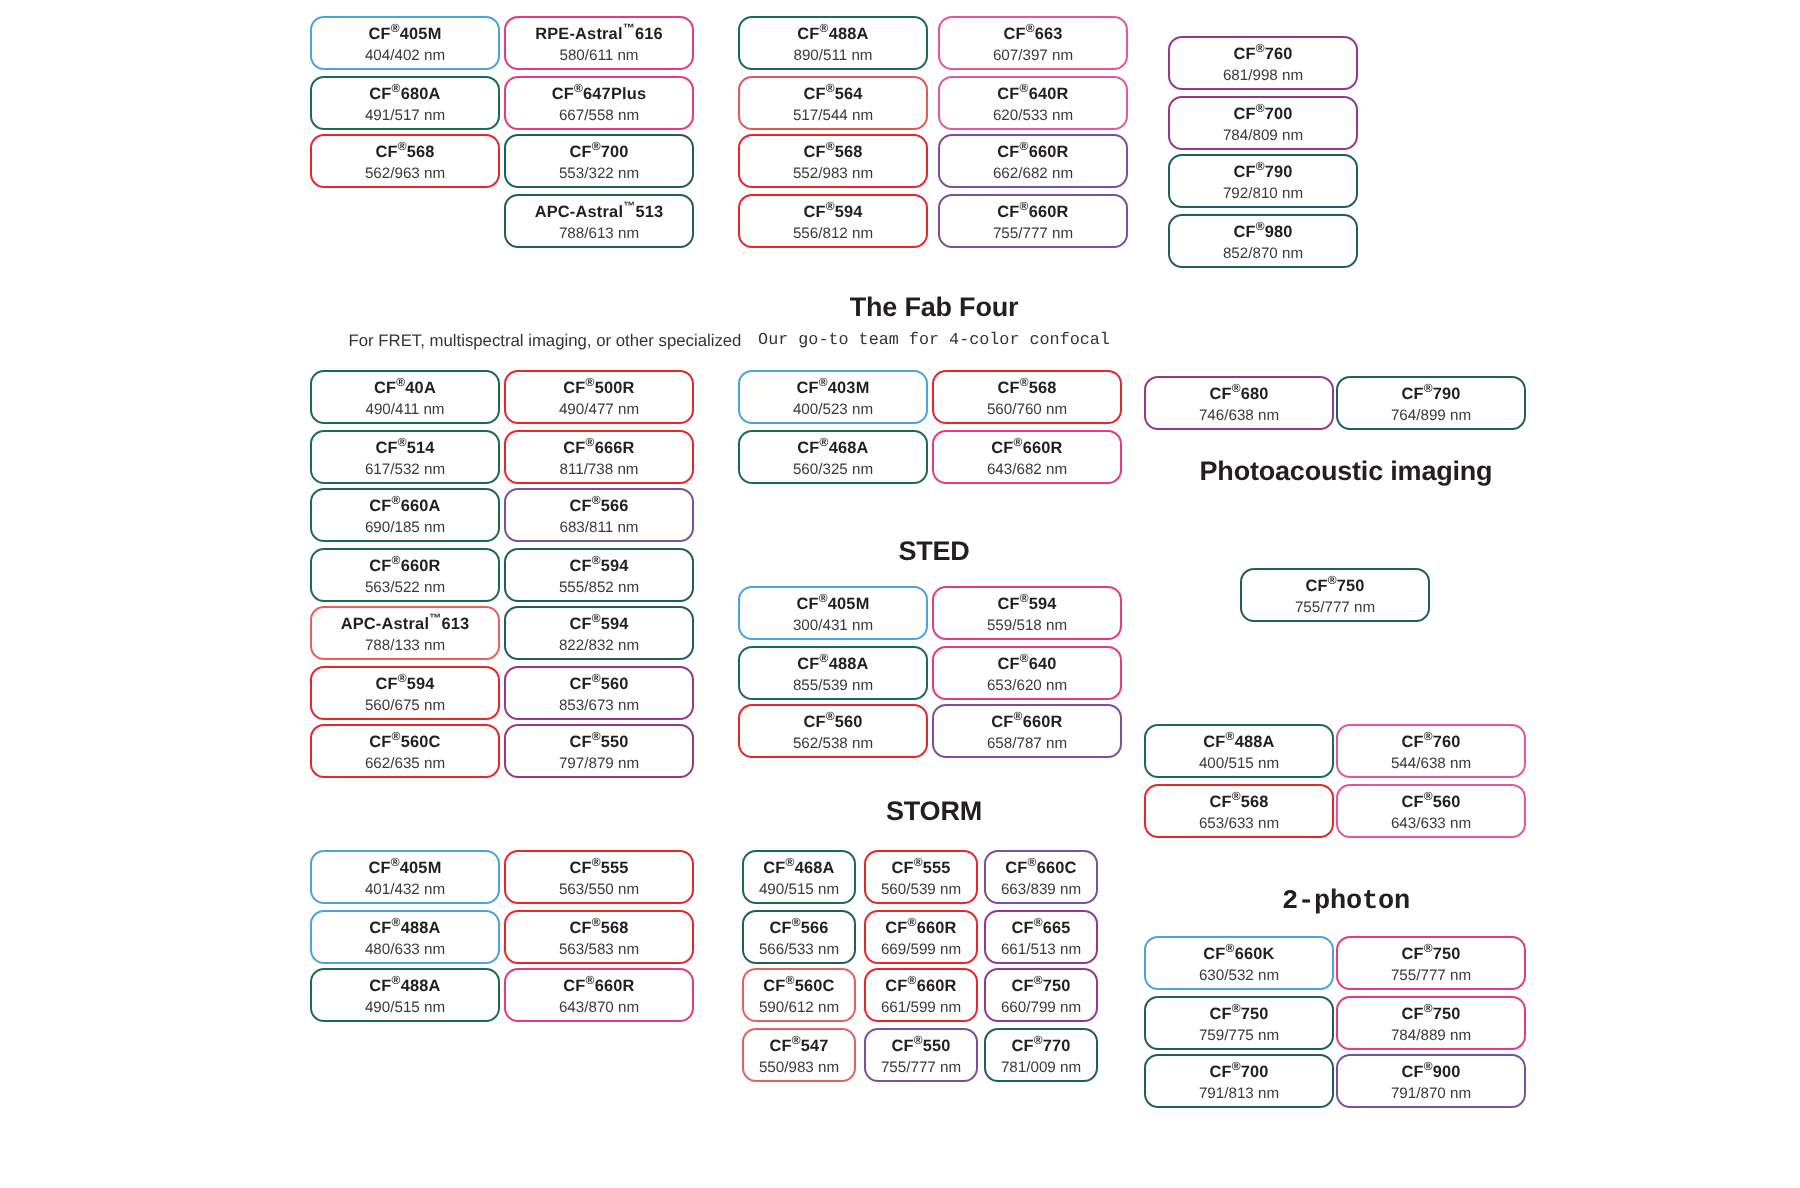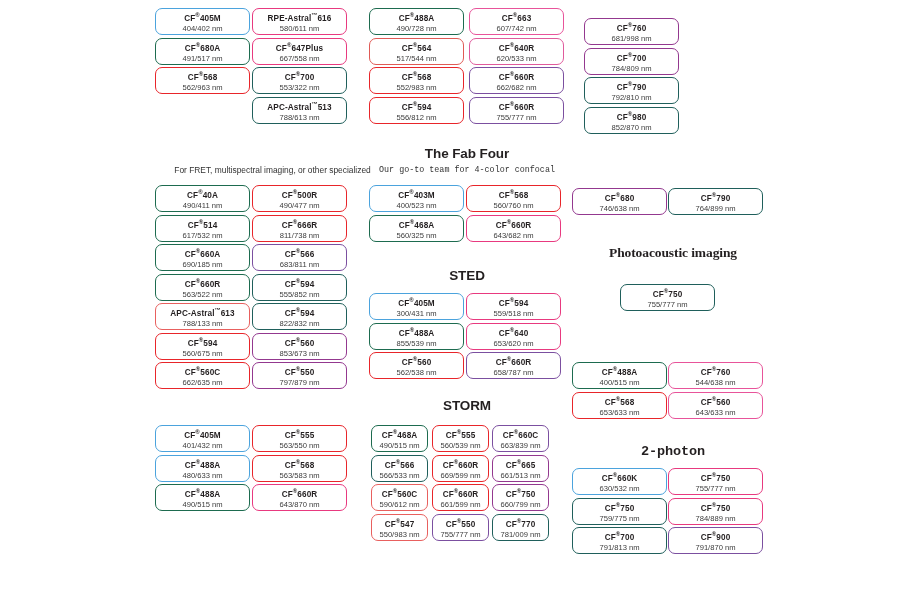--- a/index.html
+++ b/index.html
@@ -97,37 +97,37 @@
     <div class="chip" style="left: 252px; top: 67px; width: 95px; height: 27px; border-color: rgb(31, 95, 91);">
       <span class="nm">CF<sup>®</sup>700</span>
       <span class="wl">553/322 nm</span>
     </div>
     <div class="chip" style="left: 252px; top: 96.5px; width: 95px; height: 27px; border-color: rgb(31, 95, 91);">
       <span class="nm">APC-Astral<sup>™</sup>513</span>
       <span class="wl">788/613 nm</span>
     </div>
     <div class="chip" style="left: 369px; top: 8px; width: 95px; height: 27px; border-color: rgb(29, 107, 79);">
       <span class="nm">CF<sup>®</sup>488A</span>
-      <span class="wl">490/728 nm</span>
+      <span class="wl">890/511 nm</span>
     </div>
     <div class="chip" style="left: 369px; top: 37.5px; width: 95px; height: 27px; border-color: rgb(224, 90, 85);">
       <span class="nm">CF<sup>®</sup>564</span>
       <span class="wl">517/544 nm</span>
     </div>
     <div class="chip" style="left: 369px; top: 67px; width: 95px; height: 27px; border-color: rgb(232, 37, 42);">
       <span class="nm">CF<sup>®</sup>568</span>
       <span class="wl">552/983 nm</span>
     </div>
     <div class="chip" style="left: 369px; top: 96.5px; width: 95px; height: 27px; border-color: rgb(232, 37, 42);">
       <span class="nm">CF<sup>®</sup>594</span>
       <span class="wl">556/812 nm</span>
     </div>
     <div class="chip" style="left: 469px; top: 8px; width: 95px; height: 27px; border-color: rgb(232, 83, 154);">
       <span class="nm">CF<sup>®</sup>663</span>
-      <span class="wl">607/742 nm</span>
+      <span class="wl">607/397 nm</span>
     </div>
     <div class="chip" style="left: 469px; top: 37.5px; width: 95px; height: 27px; border-color: rgb(224, 90, 156);">
       <span class="nm">CF<sup>®</sup>640R</span>
       <span class="wl">620/533 nm</span>
     </div>
     <div class="chip" style="left: 469px; top: 67px; width: 95px; height: 27px; border-color: rgb(123, 79, 160);">
       <span class="nm">CF<sup>®</sup>660R</span>
       <span class="wl">662/682 nm</span>
     </div>
     <div class="chip" style="left: 469px; top: 96.5px; width: 95px; height: 27px; border-color: rgb(123, 79, 160);">
@@ -226,21 +226,21 @@
       <span class="wl">643/682 nm</span>
     </div>
     <div class="chip" style="left: 572px; top: 188px; width: 95px; height: 27px; border-color: rgb(147, 56, 143);">
       <span class="nm">CF<sup>®</sup>680</span>
       <span class="wl">746/638 nm</span>
     </div>
     <div class="chip" style="left: 668px; top: 188px; width: 95px; height: 27px; border-color: rgb(31, 95, 91);">
       <span class="nm">CF<sup>®</sup>790</span>
       <span class="wl">764/899 nm</span>
     </div>
-    <div class="sec-title two-line" style="left: 598px; top: 245px; width: 150px; font-family: Liberation Serif, serif;">Photoacoustic imaging</div>
+    <div class="sec-title two-line" style="left: 598px; top: 228px; width: 150px;">Photoacoustic imaging</div>
     <div class="chip" style="left: 620px; top: 284px; width: 95px; height: 27px; border-color: rgb(31, 95, 91);">
       <span class="nm">CF<sup>®</sup>750</span>
       <span class="wl">755/777 nm</span>
     </div>
     <div class="sec-title" style="left: 372px; top: 268px; width: 190px;">STED</div>
     <div class="chip" style="left: 369px; top: 293px; width: 95px; height: 27px; border-color: rgb(75, 163, 221);">
       <span class="nm">CF<sup>®</sup>405M</span>
       <span class="wl">300/431 nm</span>
     </div>
     <div class="chip" style="left: 369px; top: 322.5px; width: 95px; height: 27px; border-color: rgb(29, 107, 79);">

